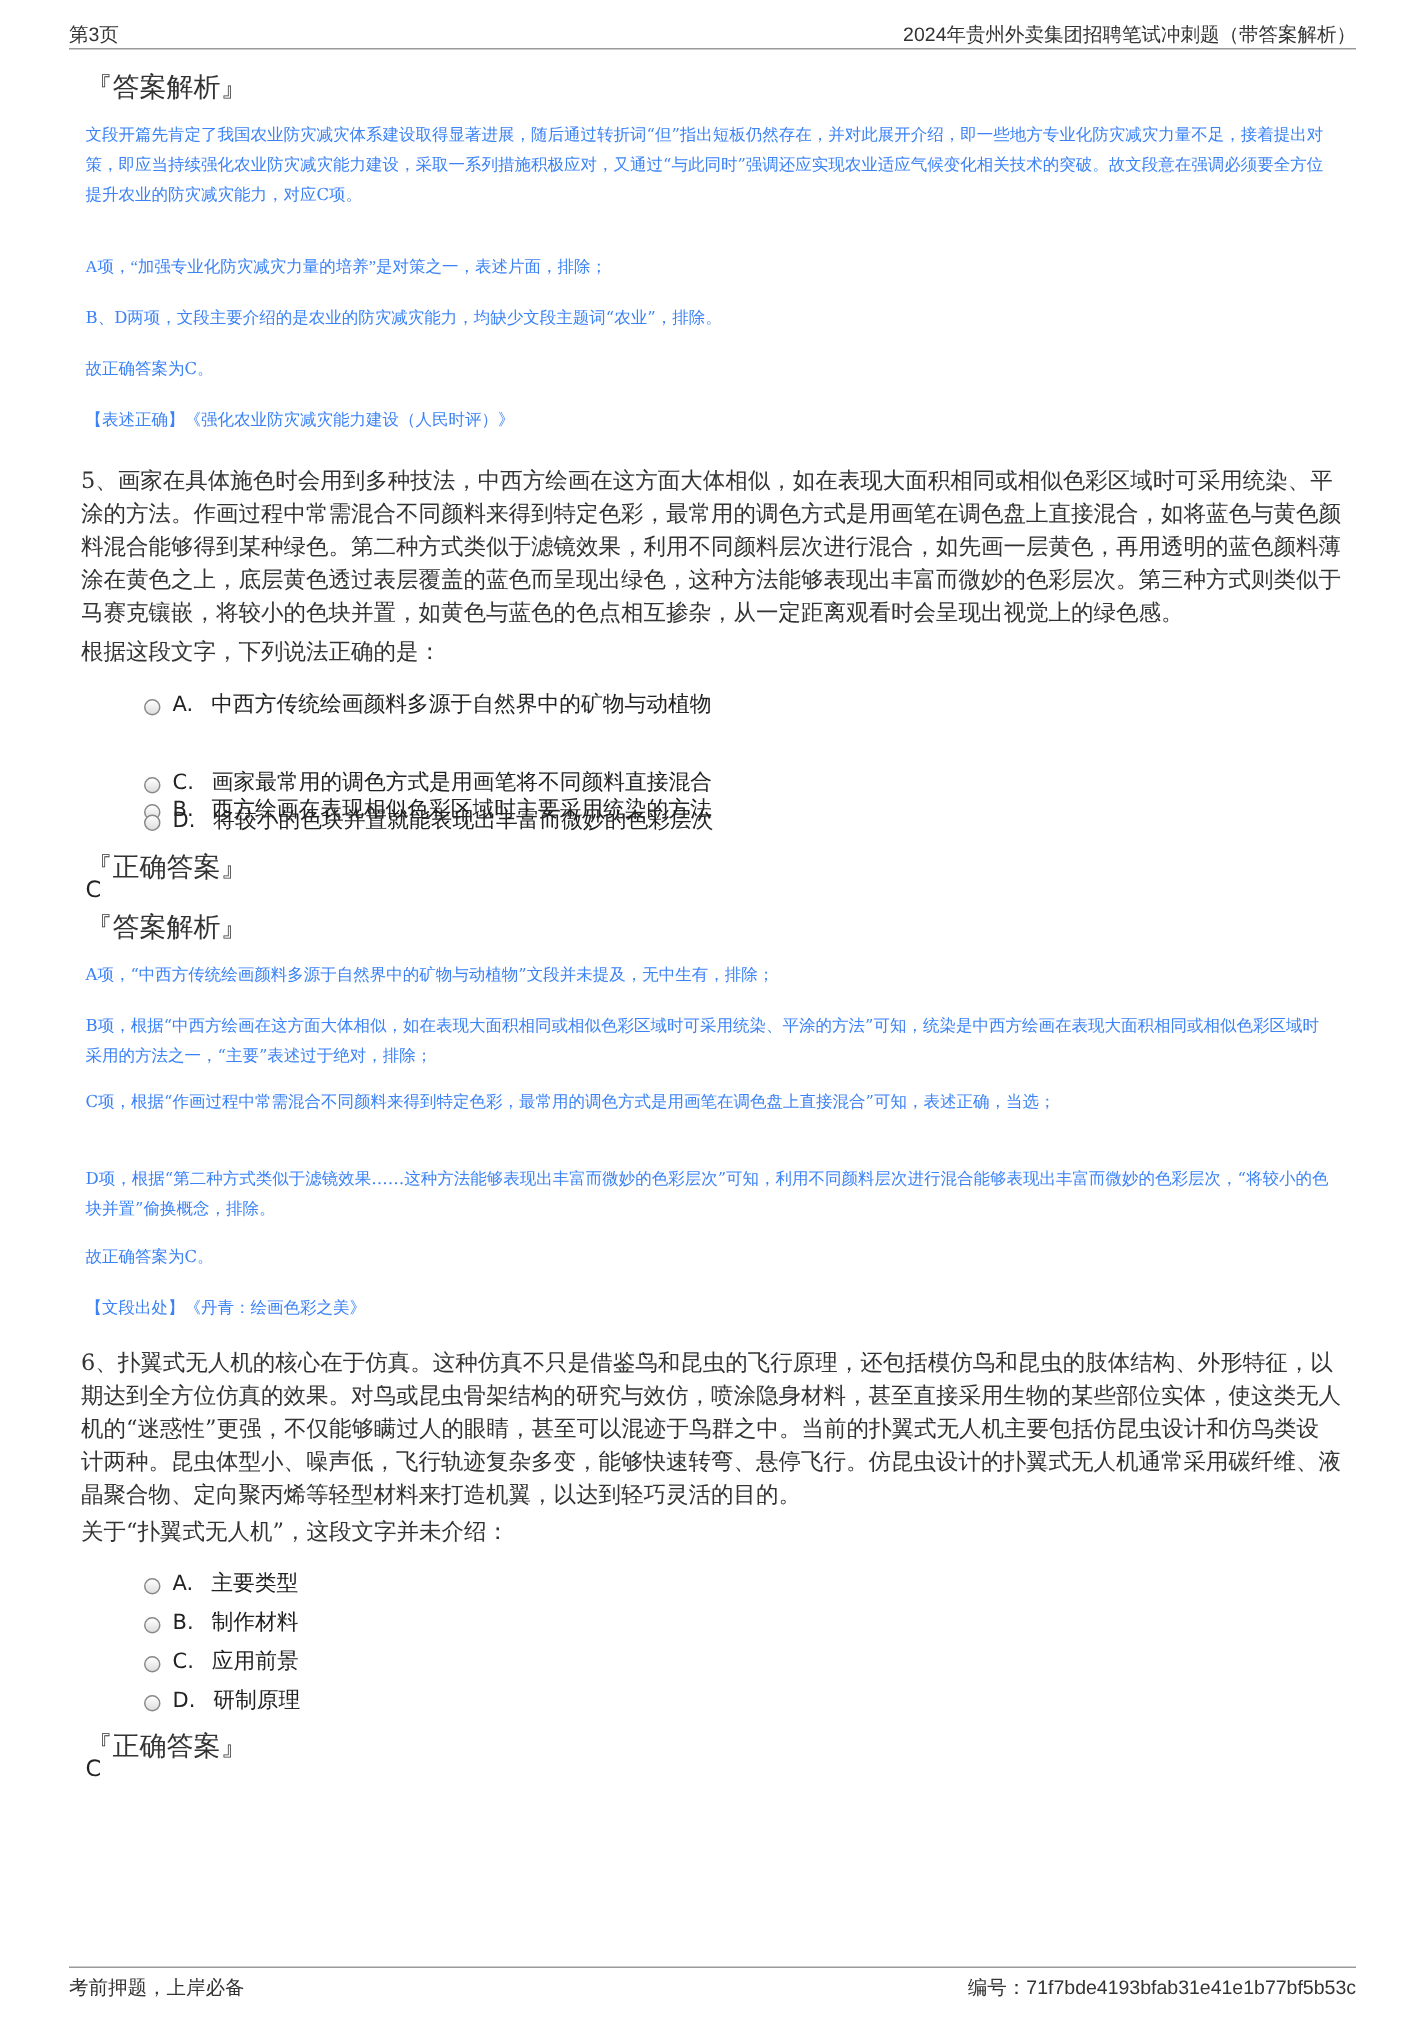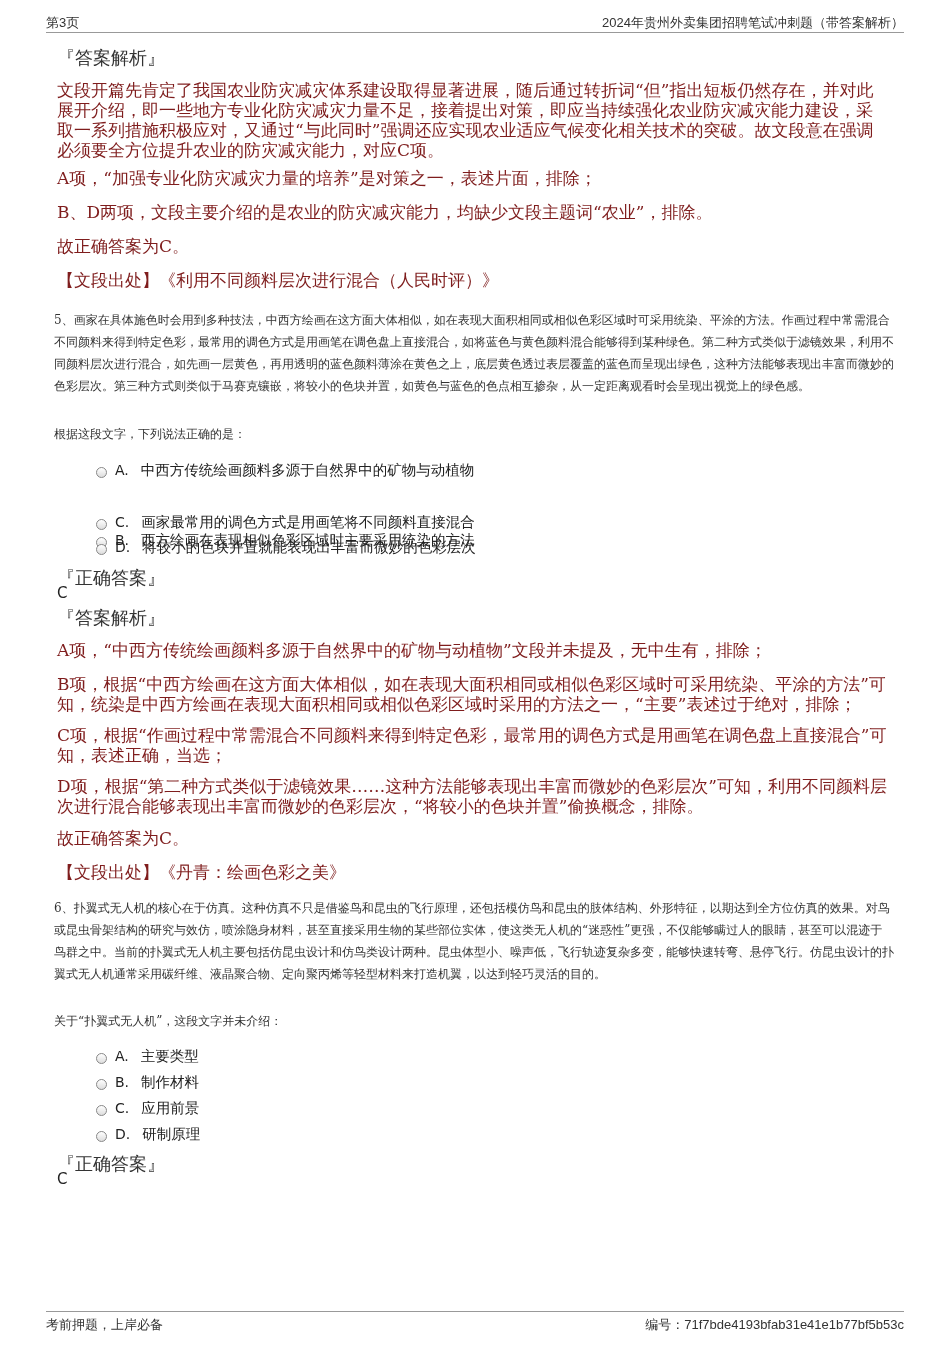--- a/index.html
+++ b/index.html
@@ -17,46 +17,46 @@
   .header .left { position: absolute; left: 0; top: 2px; text-align: right; }
   .header .right { position: absolute; right: 0; top: 2px; }
   .footer {
     position: absolute; left: 46px; right: 46px; top: 1311px; height: 22px;
     border-top: 1px solid #999;
     font-size: 13px; color: #333;
     font-family: "Liberation Sans", "DejaVu Sans", sans-serif;
   }
   .footer .left { position: absolute; left: 0; top: 4px; }
   .footer .right { position: absolute; right: 0; top: 4px; }
-  .blk { position: absolute; left: 57px; width: 832px; font-size: 17px; line-height: 20px; color: #7f1d1d; }
-  .qtxt { position: absolute; left: 54px; width: 840px; font-size: 12px; line-height: 22px; color: #333; }
+  .blk { position: absolute; left: 57px; width: 832px; font-size: 11px; line-height: 20px; color: #3b82f6; }
+  .qtxt { position: absolute; left: 54px; width: 840px; font-size: 15px; line-height: 22px; color: #333; }
   .opt { position: absolute; left: 96px; font-size: 14.5px; line-height: 20px; color: #222; white-space: nowrap; }
   .opt .radio {
     display: inline-block; width: 9px; height: 9px; border-radius: 50%;
     border: 1px solid #888; background: linear-gradient(#fff, #ddd);
     vertical-align: -3px; margin-right: 8px;
   }
   .opt .letter { font-family: "DejaVu Sans", sans-serif; font-size: 14px; margin-right: 12px; }
   .bracket { position: absolute; left: 57px; font-size: 18px; color: #333; }
   .ans { position: absolute; left: 57px; font-size: 15px; font-family: "DejaVu Sans", sans-serif; color: #222; }
 </style>
 </head>
 <body>
 
 <div class="header">
   <span class="left">第3页</span>
   <span class="right">2024年贵州外卖集团招聘笔试冲刺题（带答案解析）</span>
 </div>
 
 <div class="bracket" style="top:46px;">『答案解析』</div>
 <div class="blk" style="top:80px;">文段开篇先肯定了我国农业防灾减灾体系建设取得显著进展，随后通过转折词“但”指出短板仍然存在，并对此展开介绍，即一些地方专业化防灾减灾力量不足，接着提出对策，即应当持续强化农业防灾减灾能力建设，采取一系列措施积极应对，又通过“与此同时”强调还应实现农业适应气候变化相关技术的突破。故文段意在强调必须要全方位提升农业的防灾减灾能力，对应C项。</div>
-<div class="blk" style="top:168px;">A项，“加强专业化防灾减灾力量的培养”是对策之一，表述片面，排除；</div>
+<div class="blk" style="top:168px;font-family:Liberation Serif, serif;">A项，“加强专业化防灾减灾力量的培养”是对策之一，表述片面，排除；</div>
 <div class="blk" style="top:202px;">B、D两项，文段主要介绍的是农业的防灾减灾能力，均缺少文段主题词“农业”，排除。</div>
 <div class="blk" style="top:236px;">故正确答案为C。</div>
-<div class="blk" style="top:270px;">【文段出处】《利用不同颜料层次进行混合（人民时评）》</div>
+<div class="blk" style="top:270px;">【表述正确】《强化农业防灾减灾能力建设（人民时评）》</div>
 
 <div class="qtxt" style="top:309px;">5、画家在具体施色时会用到多种技法，中西方绘画在这方面大体相似，如在表现大面积相同或相似色彩区域时可采用统染、平涂的方法。作画过程中常需混合不同颜料来得到特定色彩，最常用的调色方式是用画笔在调色盘上直接混合，如将蓝色与黄色颜料混合能够得到某种绿色。第二种方式类似于滤镜效果，利用不同颜料层次进行混合，如先画一层黄色，再用透明的蓝色颜料薄涂在黄色之上，底层黄色透过表层覆盖的蓝色而呈现出绿色，这种方法能够表现出丰富而微妙的色彩层次。第三种方式则类似于马赛克镶嵌，将较小的色块并置，如黄色与蓝色的色点相互掺杂，从一定距离观看时会呈现出视觉上的绿色感。</div>
 <div class="qtxt" style="top:423px;">根据这段文字，下列说法正确的是：</div>
 
 <div class="opt" style="top:460px;">
   <span class="radio"></span><span class="letter">A.</span><span>中西方传统绘画颜料多源于自然界中的矿物与动植物</span>
 </div>
 <div class="opt" style="top:486px;margin-top:44px;">
   <span class="radio"></span><span class="letter">B.</span><span>西方绘画在表现相似色彩区域时主要采用统染的方法</span>
 </div>

